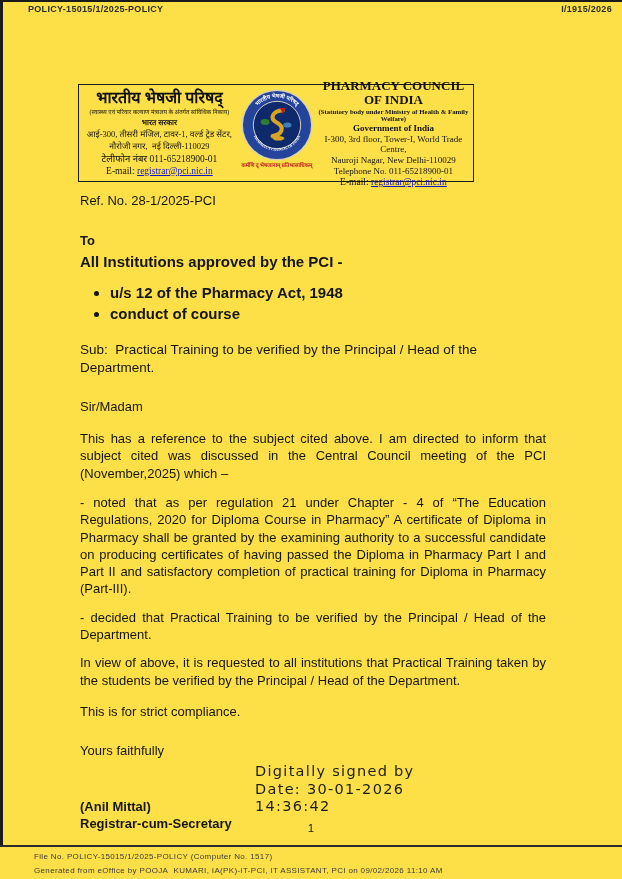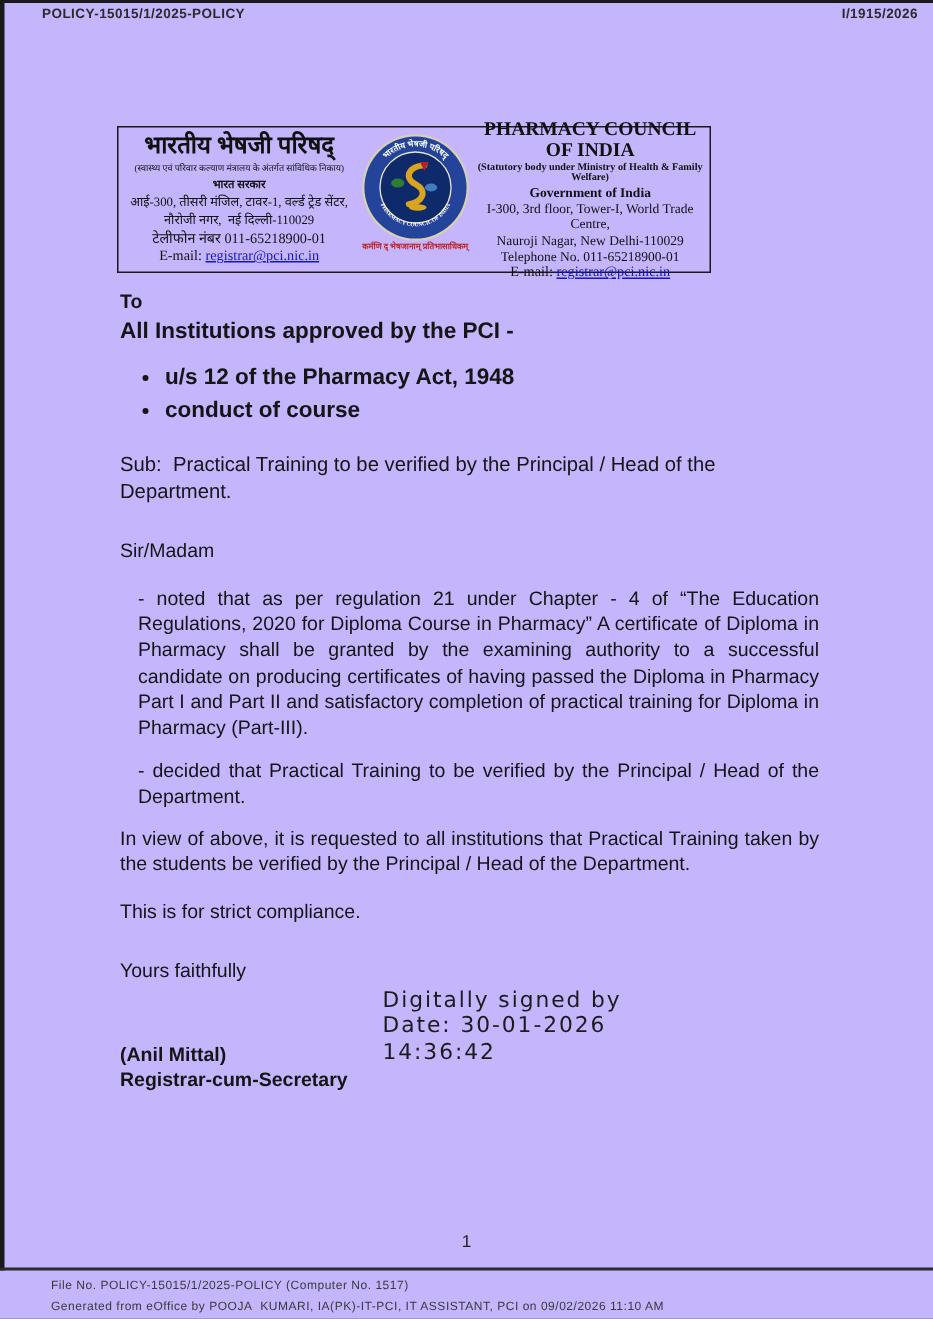--- a/index.html
+++ b/index.html
@@ -1,18 +1,18 @@
 <!DOCTYPE html>
 <html><head>
 <meta charset="utf-8">
 <style>
   * { margin:0; padding:0; box-sizing:border-box; }
   html,body { background:#888; }
   .page {
-    position:relative; width:622px; height:879px; background:#c4b5fd;
+    position:relative; width:622px; height:879px; background:#fde047;
     font-family:"Liberation Sans", sans-serif; color:#111; overflow:hidden;
     margin:0 auto;
   }
   
   .frame-top   { position:absolute; left:0; top:0; width:622px; height:2px; background:#1a1a1a; }
   .frame-left  { position:absolute; left:0; top:0; width:3px; height:847px; background:#1a1a1a; }
   .frame-bottom{ position:absolute; left:0; top:845px; width:622px; height:2px; background:#2b2b2b; }
 
   .hdr { position:absolute; top:4px; font-size:9px; font-weight:600; letter-spacing:.3px; color:#2b2b2b; }
   .hdr-left { left:28px; }
@@ -43,21 +43,21 @@
 
   
   .body-wrap { position:absolute; left:80px; top:192px; width:466px; font-size:13px; line-height:1.33; color:#151515; }
   .ref { margin-bottom:23px; }
   .to { font-weight:bold; margin-bottom:2px; }
   .addressee { font-weight:bold; font-size:15px; margin-bottom:10px; }
   ul.points { list-style:disc; margin:0 0 16px 30px; font-weight:bold; font-size:15px; line-height:1.45; }
   .subject { font-weight:normal; font-size:13.5px; margin-bottom:21px; }
   .salutation { margin-bottom:15px; }
   .para { text-align:justify; margin-bottom:12px; }
-  .point { text-align:justify; margin-left:12px; margin-bottom:11px; }
+  .point { text-align:justify; margin-left:0; margin-bottom:11px; }
   .plain { margin-bottom:14px; }
   .compliance { margin-bottom:22px; }
   .closing { margin-bottom:0; }
 
   .sig-area { position:relative; height:90px; }
   .digital-sig {
     position:absolute; left:175px; top:4px;
     font-family:"DejaVu Sans", sans-serif; font-size:14.5px; letter-spacing:1.3px;
     line-height:1.18; color:#1c1c1c; white-space:nowrap;
   }
@@ -113,28 +113,30 @@
       <div class="lh-sub-en">(Statutory body under Ministry of Health &amp; Family Welfare)</div>
       <div class="lh-govt-en">Government of India</div>
       <div class="lh-addr-en">I-300, 3rd floor, Tower-I, World Trade Centre,</div>
       <div class="lh-addr-en">Nauroji Nagar, New Delhi-110029</div>
       <div class="lh-addr-en">Telephone No. 011-65218900-01</div>
       <div class="lh-email"><span>E-mail: </span><a>registrar@pci.nic.in</a></div>
     </div>
   </div>
 
   <div class="body-wrap">
+    <div class="ref">Ref. No. 28-1/2025-PCI</div>
     <div class="to">To</div>
     <div class="addressee">All Institutions approved by the PCI -</div>
     <ul class="points">
       <li>u/s 12 of the Pharmacy Act, 1948</li>
       <li>conduct of course</li>
     </ul>
     <div class="subject">Sub:&nbsp; Practical Training to be verified by the Principal / Head of the Department.</div>
     <div class="salutation">Sir/Madam</div>
+    <div class="para">This has a reference to the subject cited above. I am directed to inform that subject cited was discussed in the Central Council meeting of the PCI (November,2025) which –</div>
     <div class="point">- noted that as per regulation 21 under Chapter - 4 of “The Education Regulations, 2020 for Diploma Course in Pharmacy” A certificate of Diploma in Pharmacy shall be granted by the examining authority to a successful candidate on producing certificates of having passed the Diploma in Pharmacy Part I and Part II and satisfactory completion of practical training for Diploma in Pharmacy (Part-III).</div>
     <div class="point">- decided that Practical Training to be verified by the Principal / Head of the Department.</div>
     <div class="para plain">In view of above, it is requested to all institutions that Practical Training taken by the students be verified by the Principal / Head of the Department.</div>
     <div class="compliance">This is for strict compliance.</div>
     <div class="closing">Yours faithfully</div>
 
     <div class="sig-area">
       <div class="digital-sig">
         <div>Digitally signed by</div>
         <div>Date: 30-01-2026</div>

